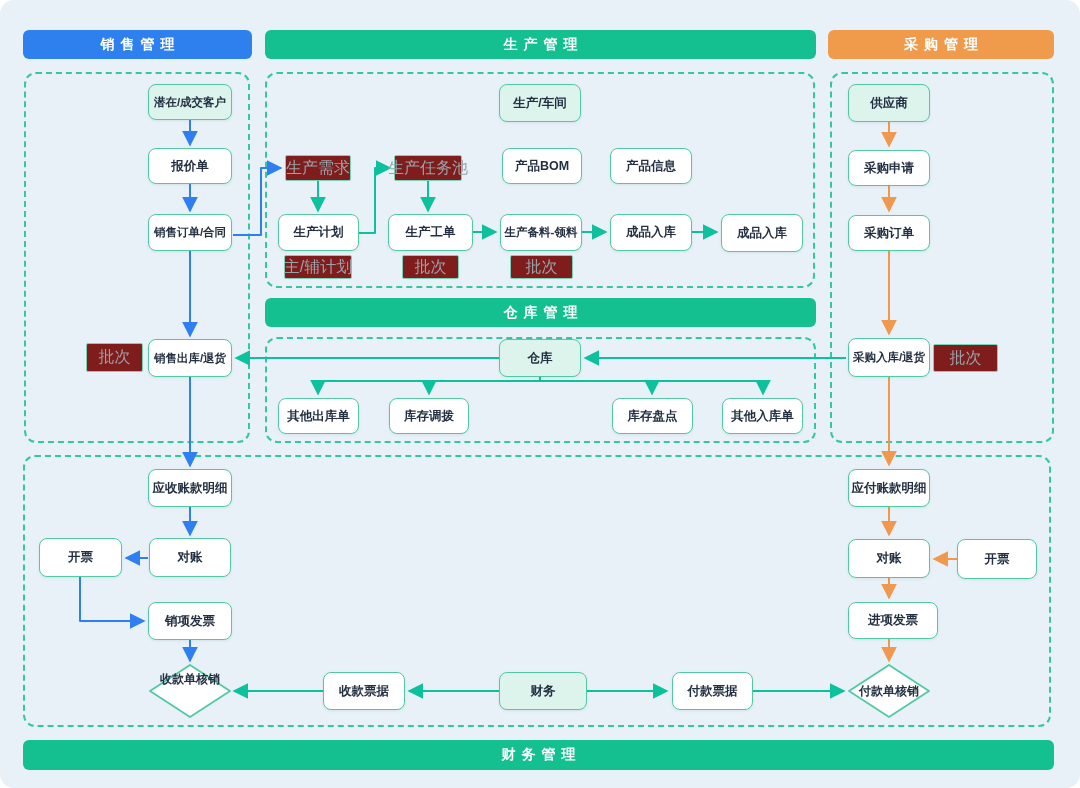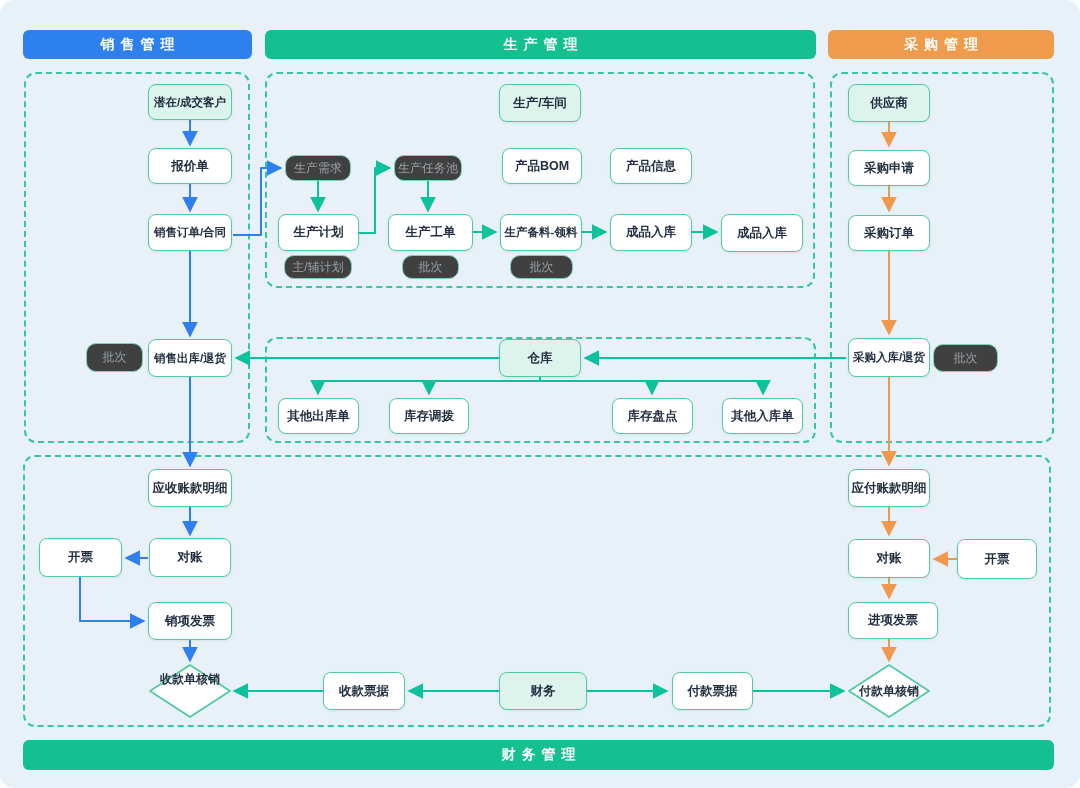--- a/index.html
+++ b/index.html
@@ -18,38 +18,39 @@
   .hdr-orange{background:#f09b4b;}
   .box{position:absolute;border:2px dashed #35c79e;border-radius:12px;box-sizing:border-box;}
   .node{
     position:absolute;display:flex;align-items:center;justify-content:center;
     background:#ffffff;border:1.5px solid #52c9a3;border-radius:8px;
     font-size:12.5px;font-weight:700;color:#243042;white-space:nowrap;
     box-shadow:0 1px 3px rgba(23,120,94,.10);box-sizing:border-box;
   }
   .entity{background:#dcf4ec;}
   .gray{
-    background:#404040;border:1.5px solid #7ad2b6;color:#99a2a9;
-    font-weight:500;font-size:12px;border-radius:10px;box-shadow:none;
+    background:#7f1d1d;border:1.5px solid #7ad2b6;color:#99a2a9;
+    font-weight:500;font-size:16px;border-radius:2px;box-shadow:none;
   }
   .tight{font-size:11.5px;}
   .dlabel{
     position:absolute;display:flex;align-items:center;justify-content:center;
     font-size:12px;font-weight:700;color:#243042;white-space:nowrap;
   }
   svg.flow{position:absolute;left:0;top:0;pointer-events:none;}
 </style>
 </head>
 <body>
 
 <div class="canvas">
 
   <div class="hdr hdr-blue" style="left:23px;top:30px;width:229px;height:29px">销售管理</div>
   <div class="hdr hdr-teal" style="left:265px;top:30px;width:551px;height:29px">生产管理</div>
   <div class="hdr hdr-orange" style="left:828px;top:30px;width:226px;height:29px">采购管理</div>
+  <div class="hdr hdr-teal" style="left:265px;top:298px;width:551px;height:29px">仓库管理</div>
   <div class="hdr hdr-teal" style="left:23px;top:740px;width:1031px;height:30px">财务管理</div>
 
   <div class="box" style="left:24px;top:72px;width:226px;height:371px"></div>
   <div class="box" style="left:265px;top:72px;width:550px;height:216px"></div>
   <div class="box" style="left:265px;top:337px;width:551px;height:106px"></div>
   <div class="box" style="left:830px;top:72px;width:224px;height:371px"></div>
   <div class="box" style="left:23px;top:455px;width:1028px;height:272px"></div>
 
   <svg class="flow" width="1080" height="788" viewBox="0 0 1080 788">
     <defs>

